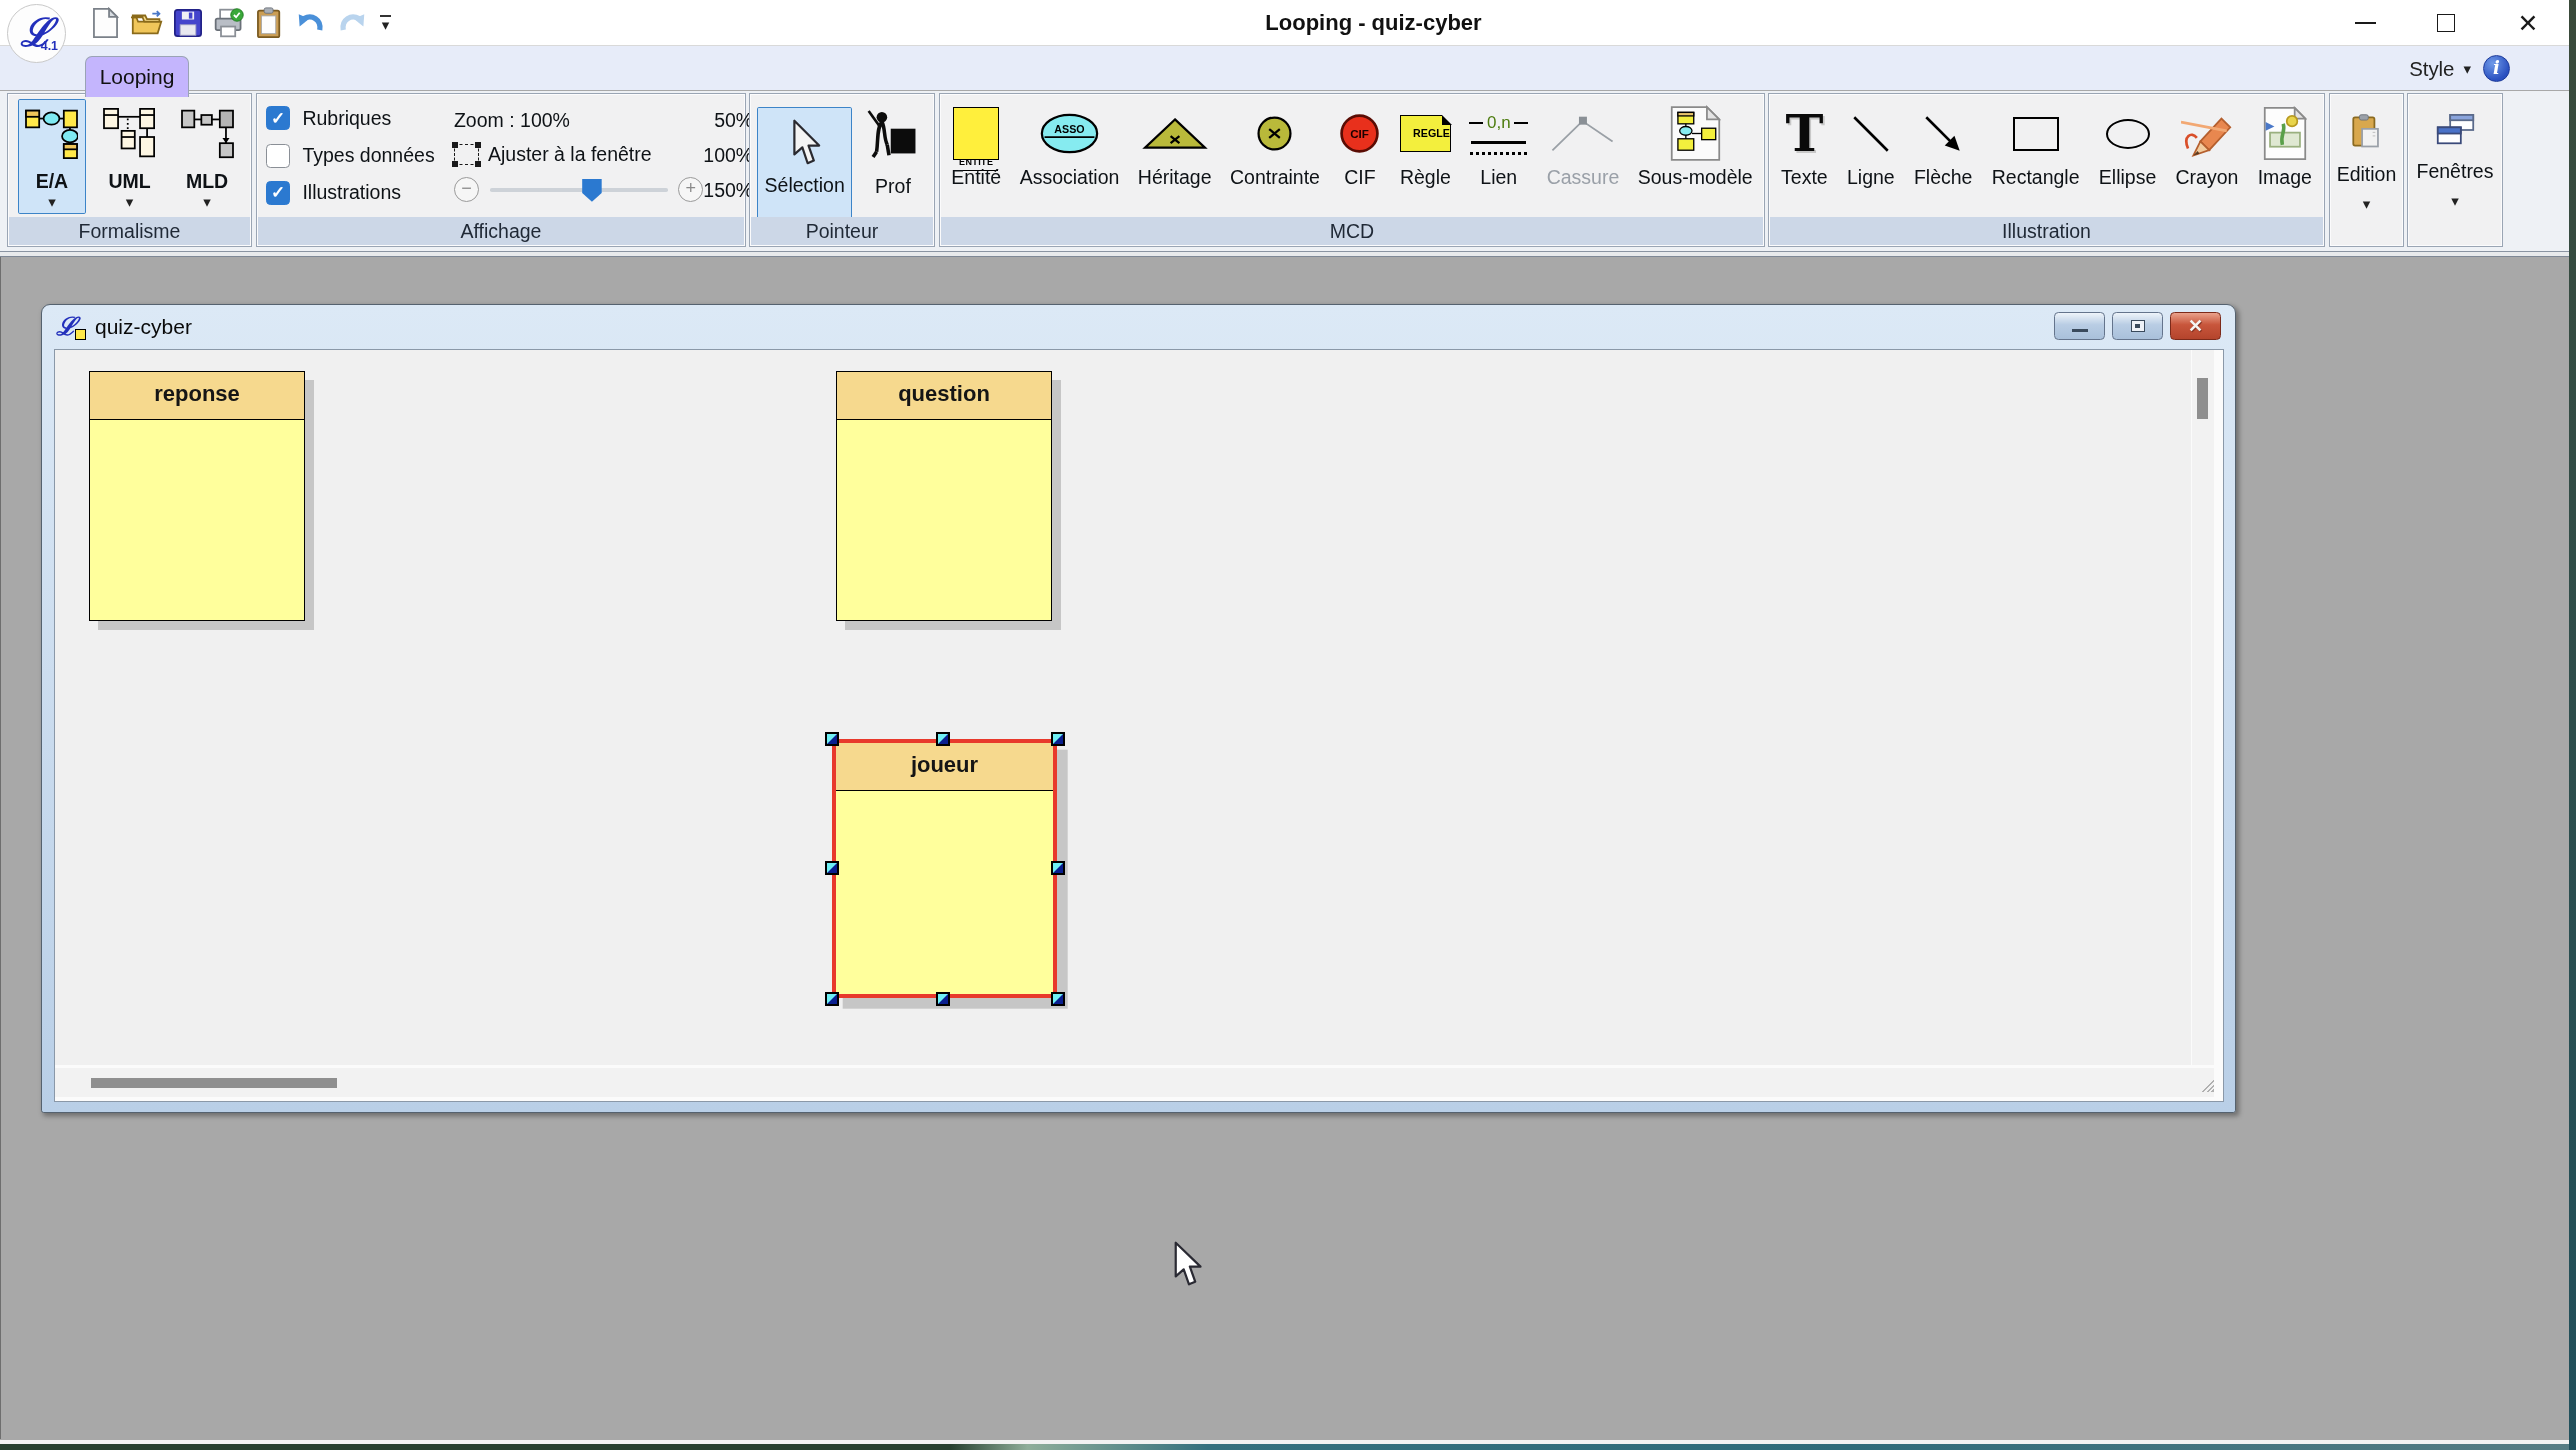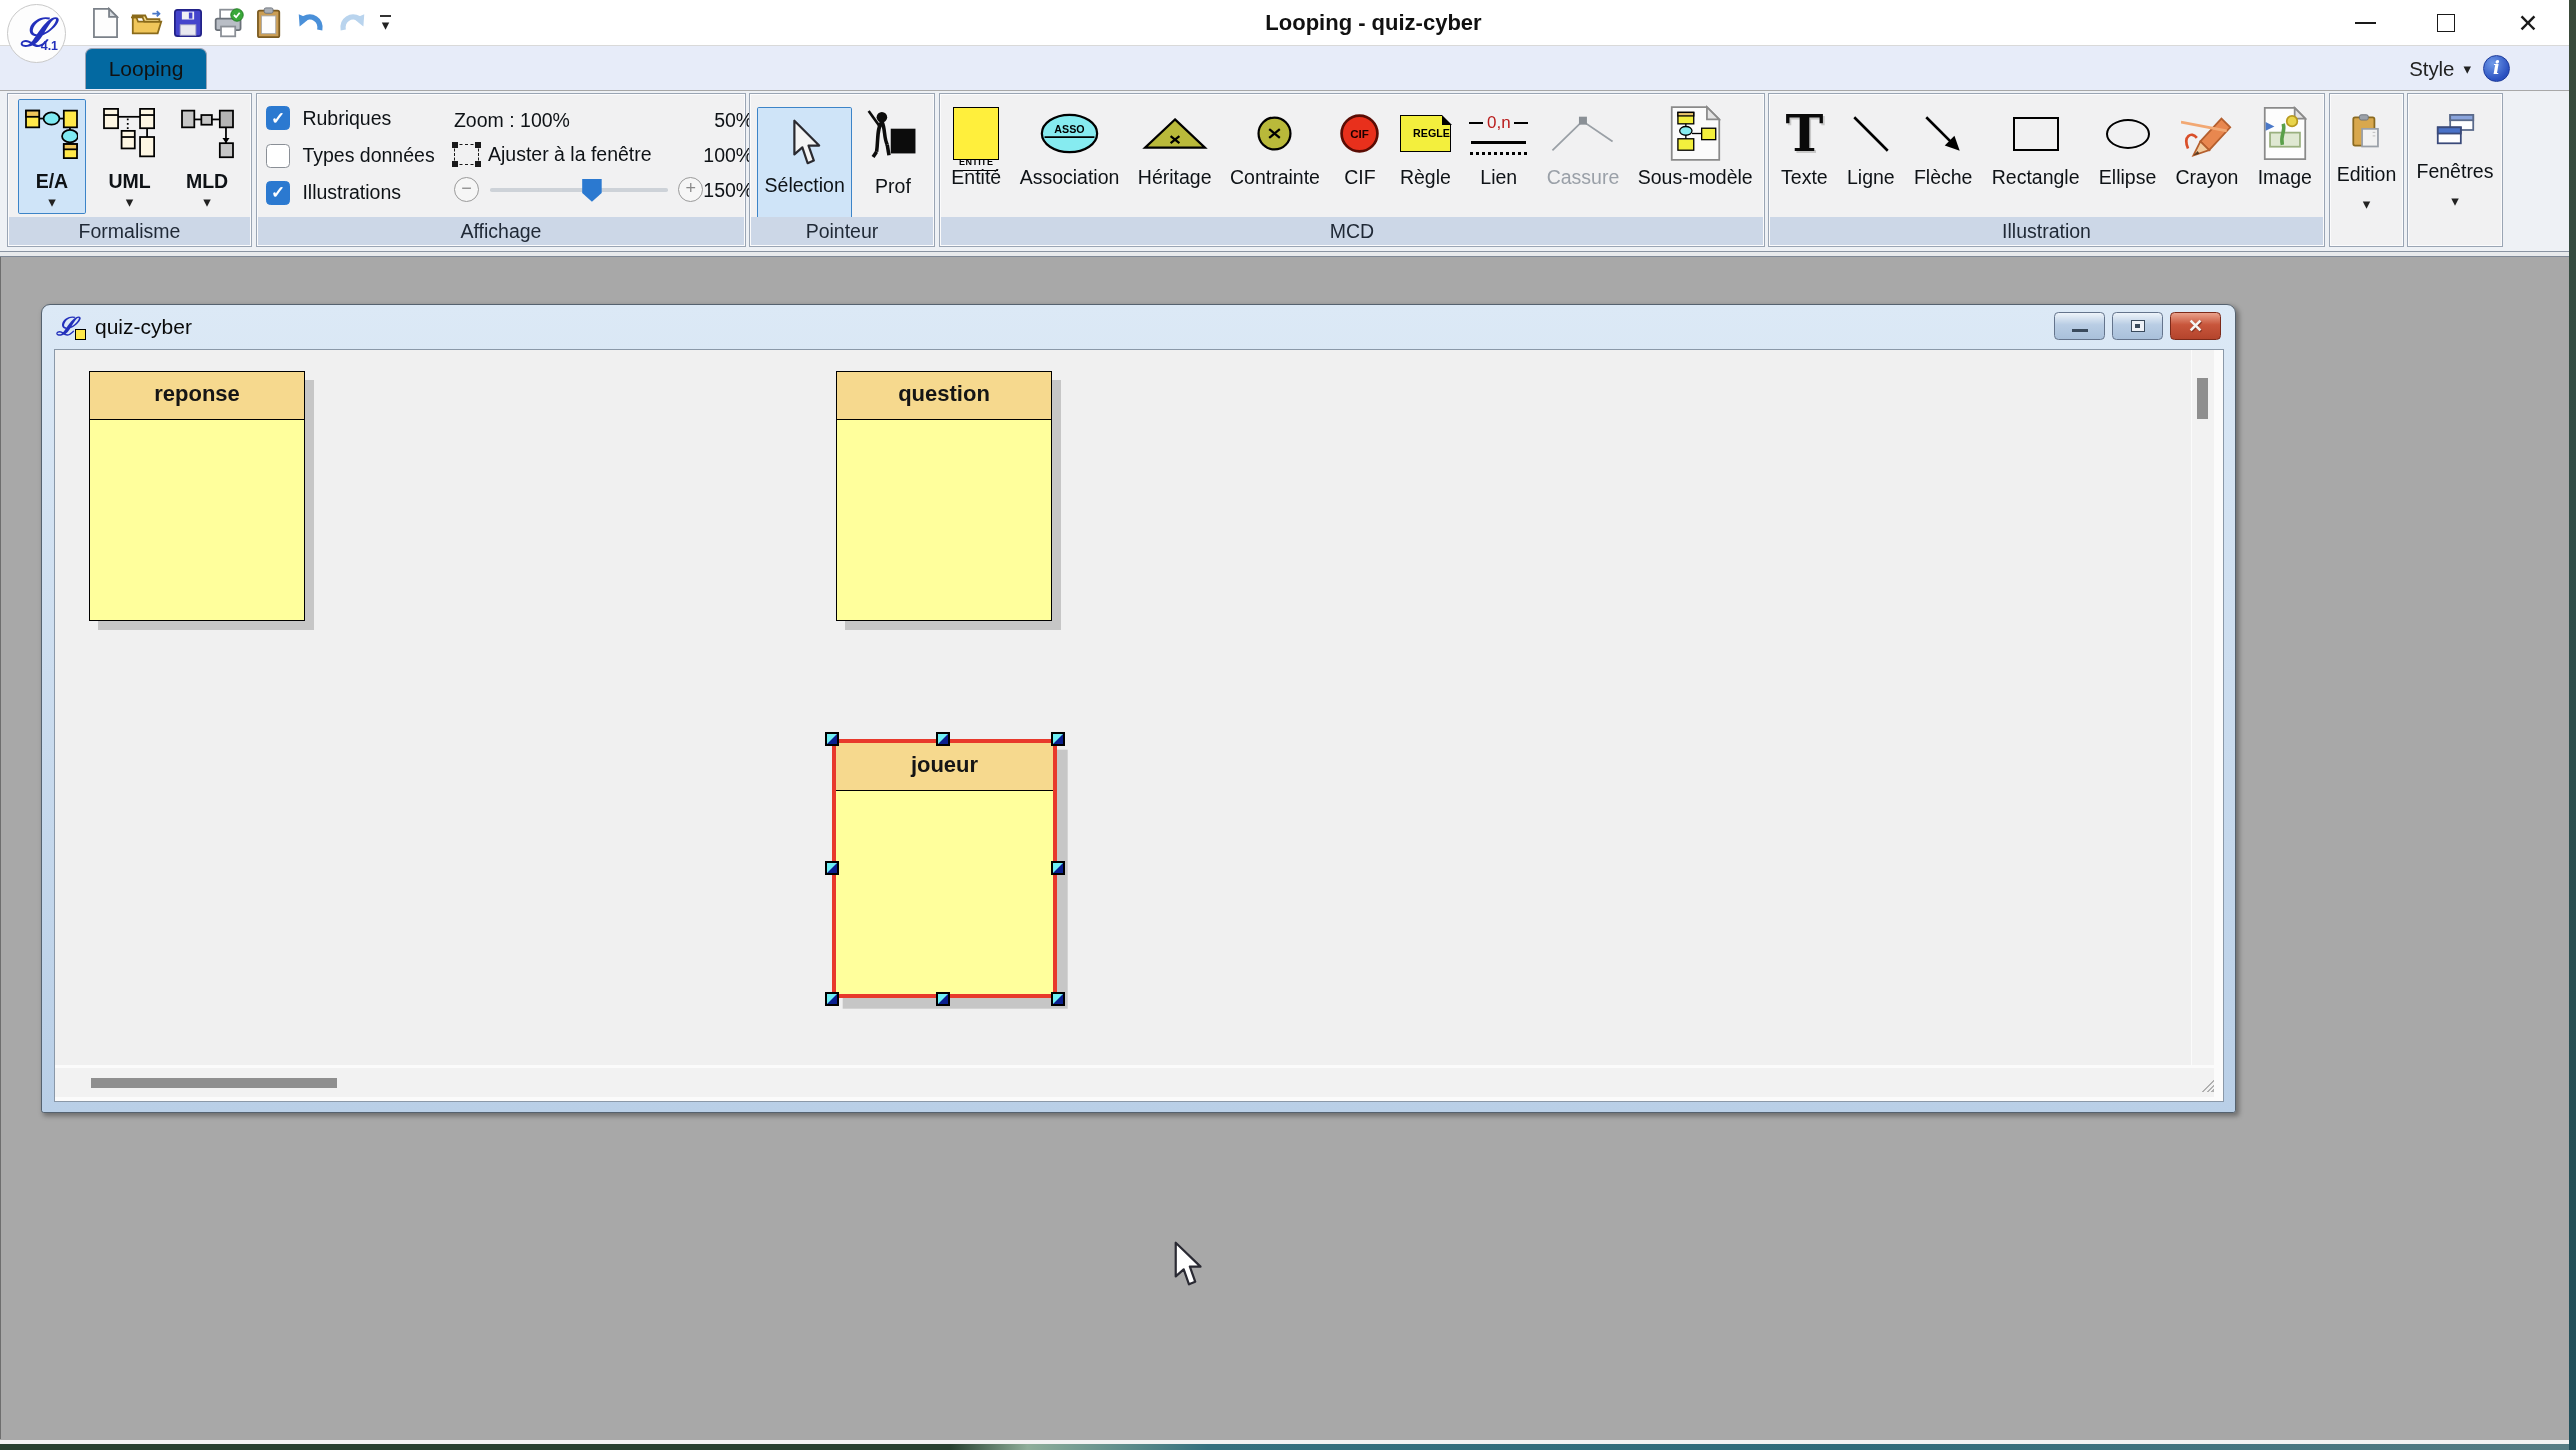--- a/index.html
+++ b/index.html
@@ -14,21 +14,21 @@
   .logo-glyph { font-family:"DejaVu Serif", serif; font-style:italic; font-weight:bold; font-size:39px; color:#2330bb; line-height:55px; }
   .logo-ver { position:absolute; right:7px; bottom:9px; font-size:12.4px; font-weight:bold; color:#2330bb; }
   .qa { position:absolute; top:5.3px; height:36px; display:flex; align-items:center; }
   .qa-btn { width:41px; height:36px; display:flex; align-items:center; justify-content:center; }
   .wc { position:absolute; top:0; width:82px; height:46px; display:flex; align-items:center; justify-content:center; }
   .wc-min-glyph { width:21px; height:1.8px; background:#1a1a1a; }
   .wc-max-glyph { width:18.6px; height:18.6px; border:1.8px solid #1a1a1a; background:transparent; }
   .wc-close-glyph { font-size:25px; font-weight:300; color:#1a1a1a; line-height:1; }
 
   .tabstrip { position:absolute; left:0; top:46px; width:2569px; height:44px; background:#e7ecf9; z-index:20; }
-  .tab-active { position:absolute; left:85px; top:2px; width:122px; height:41px; background:#0369a1; border:0.9px solid #9aa3b5; border-bottom:none; border-radius:7px 7px 0 0; text-align:center; line-height:39px; font-size:21px; color:#111; }
+  .tab-active { position:absolute; left:85px; top:10px; width:104px; height:41px; background:#c4b5fd; border:0.9px solid #9aa3b5; border-bottom:none; border-radius:7px 7px 0 0; text-align:center; line-height:39px; font-size:21px; color:#111; }
   .style-btn { position:absolute; right:98px; top:7px; height:32px; display:flex; align-items:center; gap:9px; font-size:20.4px; color:#222; }
   .info-circle { position:absolute; right:59px; top:9px; width:27px; height:27px; border-radius:50%; background:radial-gradient(circle at 35% 30%, #6f9ae8, #2a50c0 70%); border:1.8px solid #1c3a9a; color:#fff; text-align:center; line-height:23px; font-family:"DejaVu Serif",serif; font-style:italic; font-weight:bold; font-size:18px; }
 
   
   .ribbon { position:absolute; left:0; top:91px; width:2569px; height:160px; background:#eef1f5; z-index:10; }
   .ribbon-bottom-edge { position:absolute; left:0; top:250px; width:2569px; height:7px; background:linear-gradient(#8a94a2 0 1.8px, #e8eaec 1.8px 6.2px, #7e8896 6.2px 7px); }
   .rgroup { position:absolute; top:1.8px; height:154px; background:#f1f1f2; border:0.9px solid #9aa5b4; box-shadow:inset 0 0 0 0.9px #fcfcfd; }
   .rcaption { position:absolute; left:0.9px; right:0.9px; bottom:0.9px; height:28px; background:#ccd7e7; text-align:center; font-size:19.5px; line-height:28px; color:#1f2835; }
   .ritems { position:absolute; left:0; right:0; top:0; bottom:30px; display:flex; justify-content:space-evenly; align-items:flex-start; padding-top:5.3px; }
   .rtool { display:flex; flex-direction:column; align-items:center; padding:4.4px 6.2px; border:0.9px solid transparent; border-radius:1.8px; }
@@ -60,21 +60,21 @@
   .s-thumb { position:absolute; left:52%; top:-9px; width:19.5px; height:23px; background:#2b79d0; clip-path:polygon(0 0,100% 0,100% 62%,50% 100%,0 62%); }
   .aff-col-presets { width:76px; display:flex; flex-direction:column; justify-content:space-evenly; align-items:flex-end; padding-right:3.6px; }
   .preset { font-size:19.5px; color:#0e1216; }
 
   
   .entite-ic { width:46px; height:53px; background:#ffef3c; border:1.8px solid #000; }
   .entite-ic .hd { height:15px; border-bottom:1.8px solid #000; font-size:9px; font-weight:bold; text-align:center; line-height:13.3px; letter-spacing:0.4px;margin-top:48px; }
   .regle-ic { position:relative; width:51px; height:37px; background:#f3ef3d; border:1.8px solid #000; font-size:10.7px; font-weight:bold; text-align:right; line-height:34px; }
   .regle-ic .fold { position:absolute; top:-1.8px; right:-1.8px; width:0; height:0; border-top:10.7px solid #f1f1f2; border-left:10.7px solid #000; }
   .lien-ic { display:flex; flex-direction:column; align-items:center; gap:8px; }
-  .lien-top { display:flex; align-items:center; gap:3.6px; font-size:17px; color:#b91c1c; }
+  .lien-top { display:flex; align-items:center; gap:3.6px; font-size:17px; color:#4d7c0f; }
   .lien-dash { width:14px; height:1.8px; background:#000; }
   .lien-solid { width:55px; height:2.7px; background:#000; }
   .lien-dot { width:57px; border-top:3.6px dotted #000; }
   .rect-ic { width:46px; height:34px; border:2.7px solid #000; }
   .ellipse-ic { width:44px; height:30px; border:2.7px solid #000; border-radius:50%; }
   .texte-ic { font-family:"DejaVu Serif", serif; font-weight:bold; font-size:51px; color:#0a0a0a; text-shadow:1.8px 1.8px 0 #c8c8c8; line-height:53px; }
   .bigbtn { position:absolute; top:1.8px; height:154px; border:0.9px solid #9aa5b4; box-shadow:inset 0 0 0 0.9px #fcfcfd; background:#f1f1f2; display:flex; flex-direction:column; align-items:center; padding-top:19.5px; gap:12.4px; }
   .bigbtn .lbl { font-size:19.5px; color:#0e1216; }
 
   

